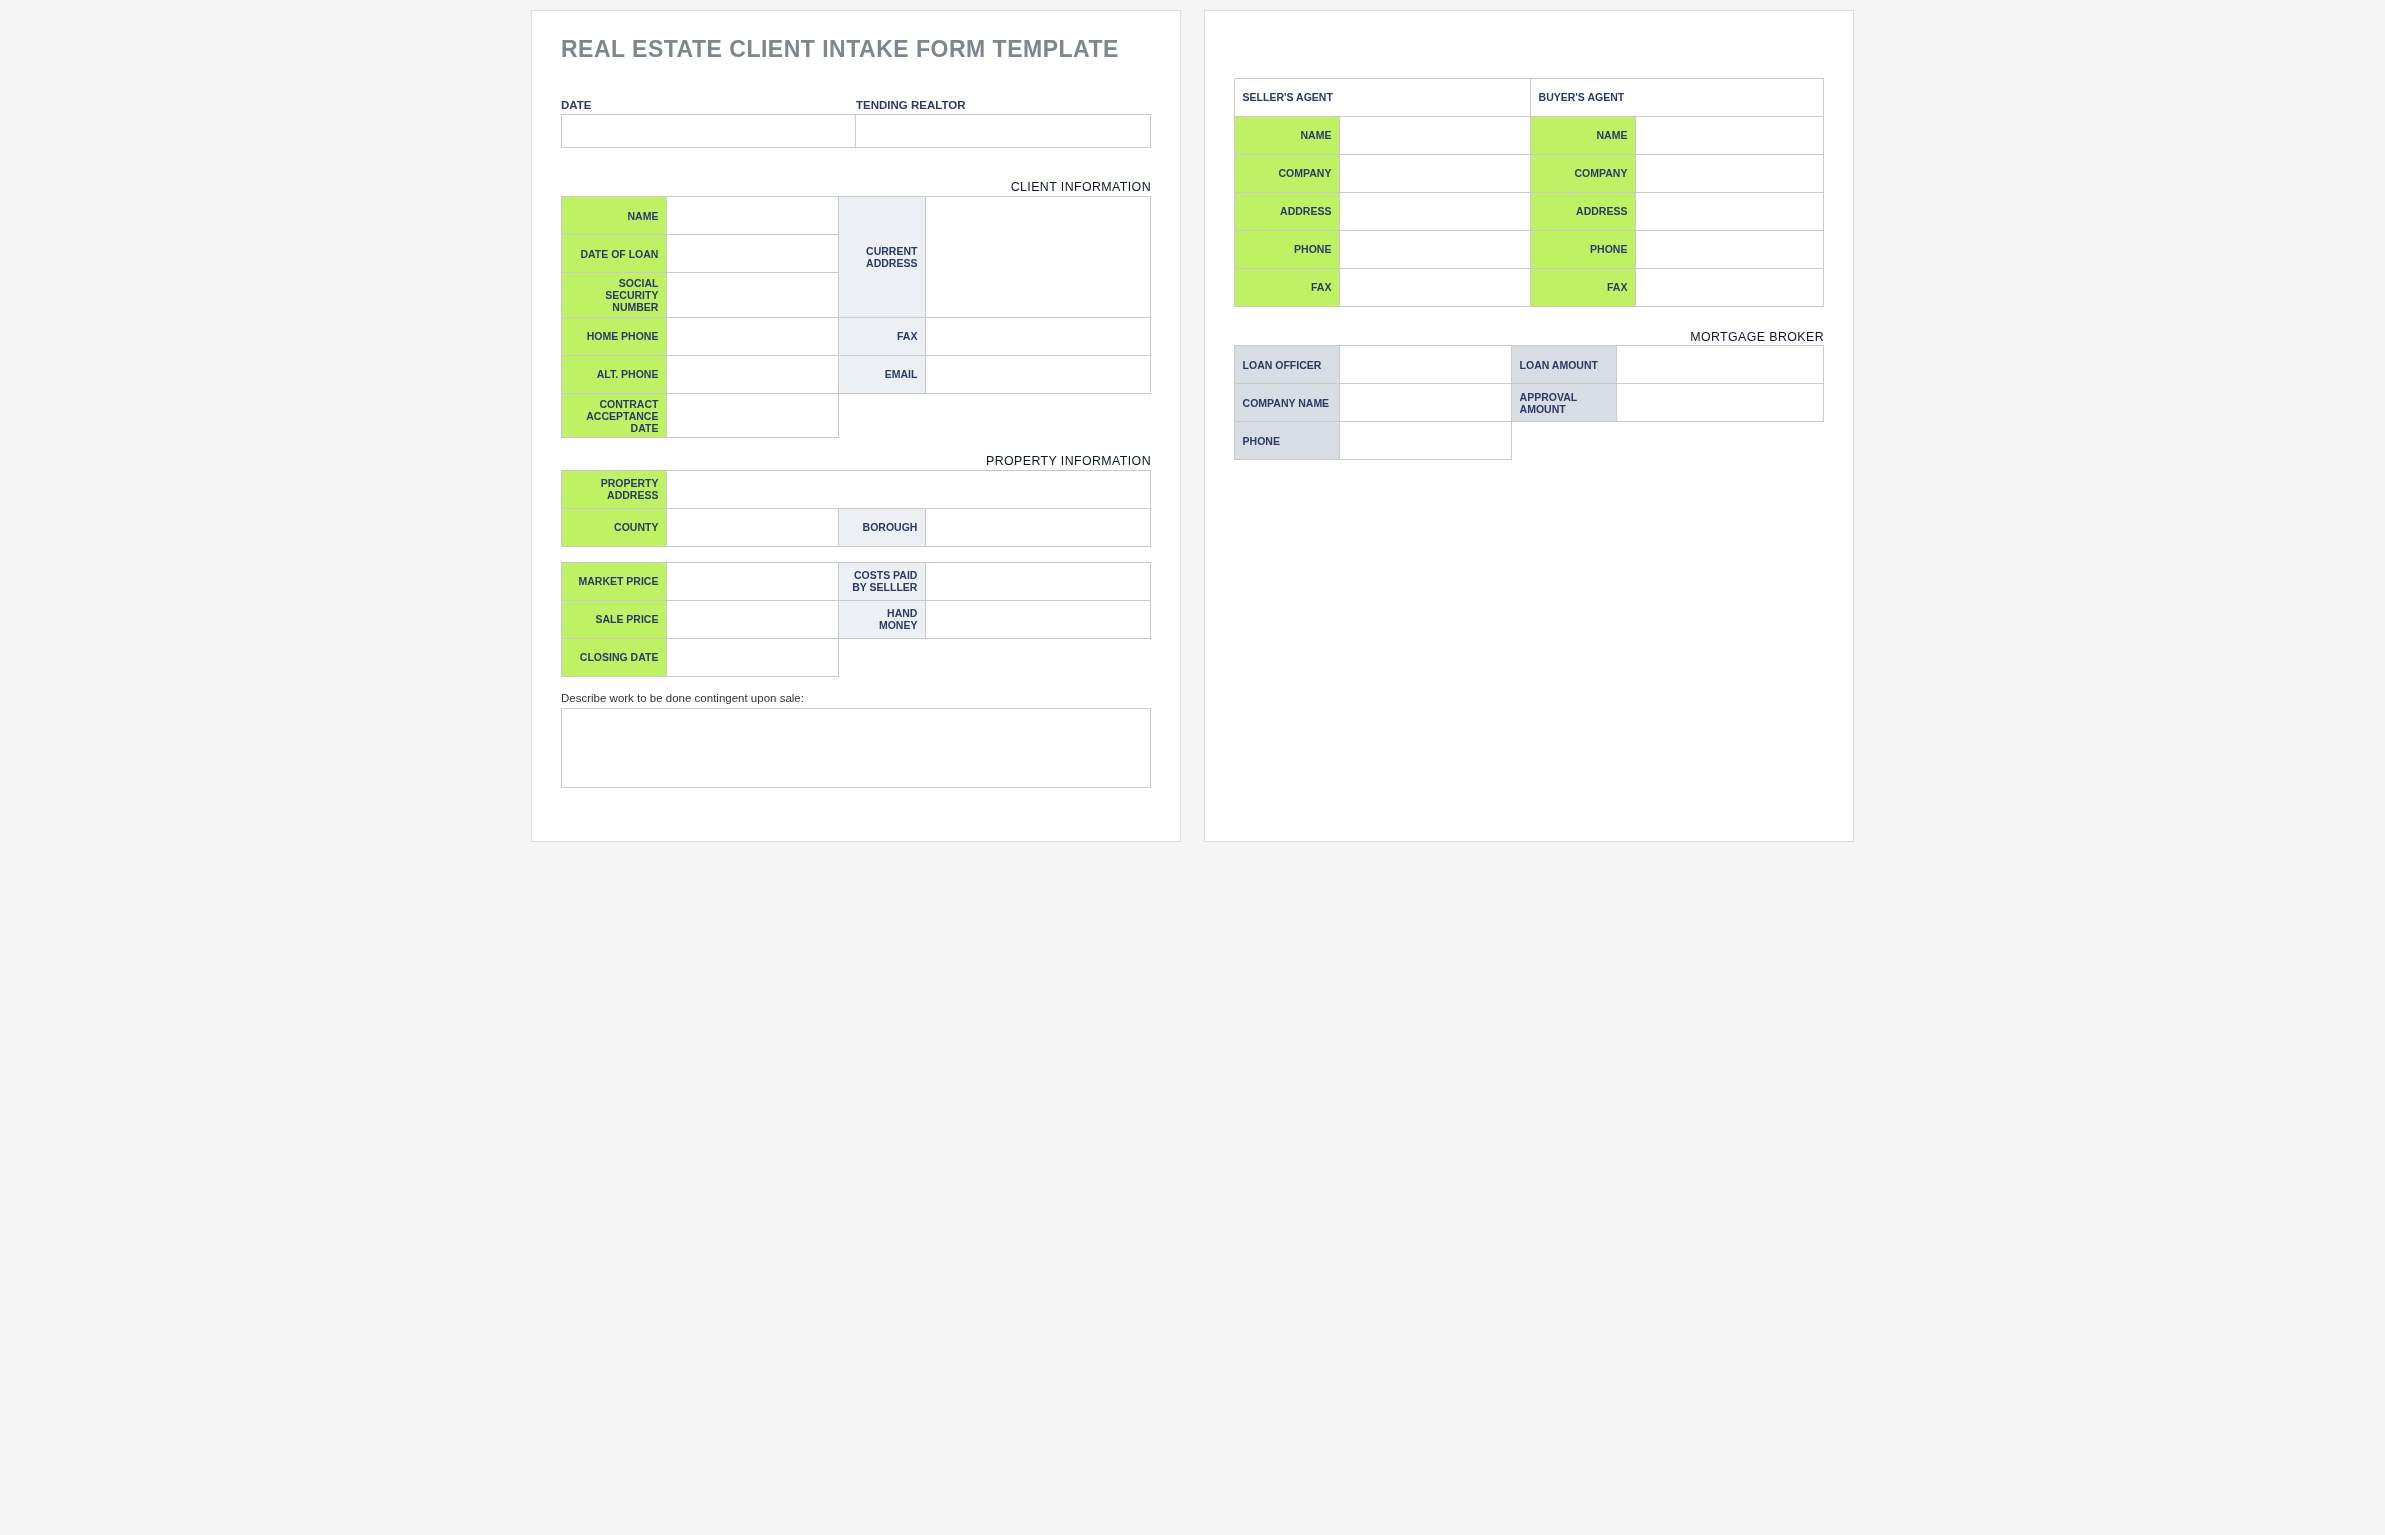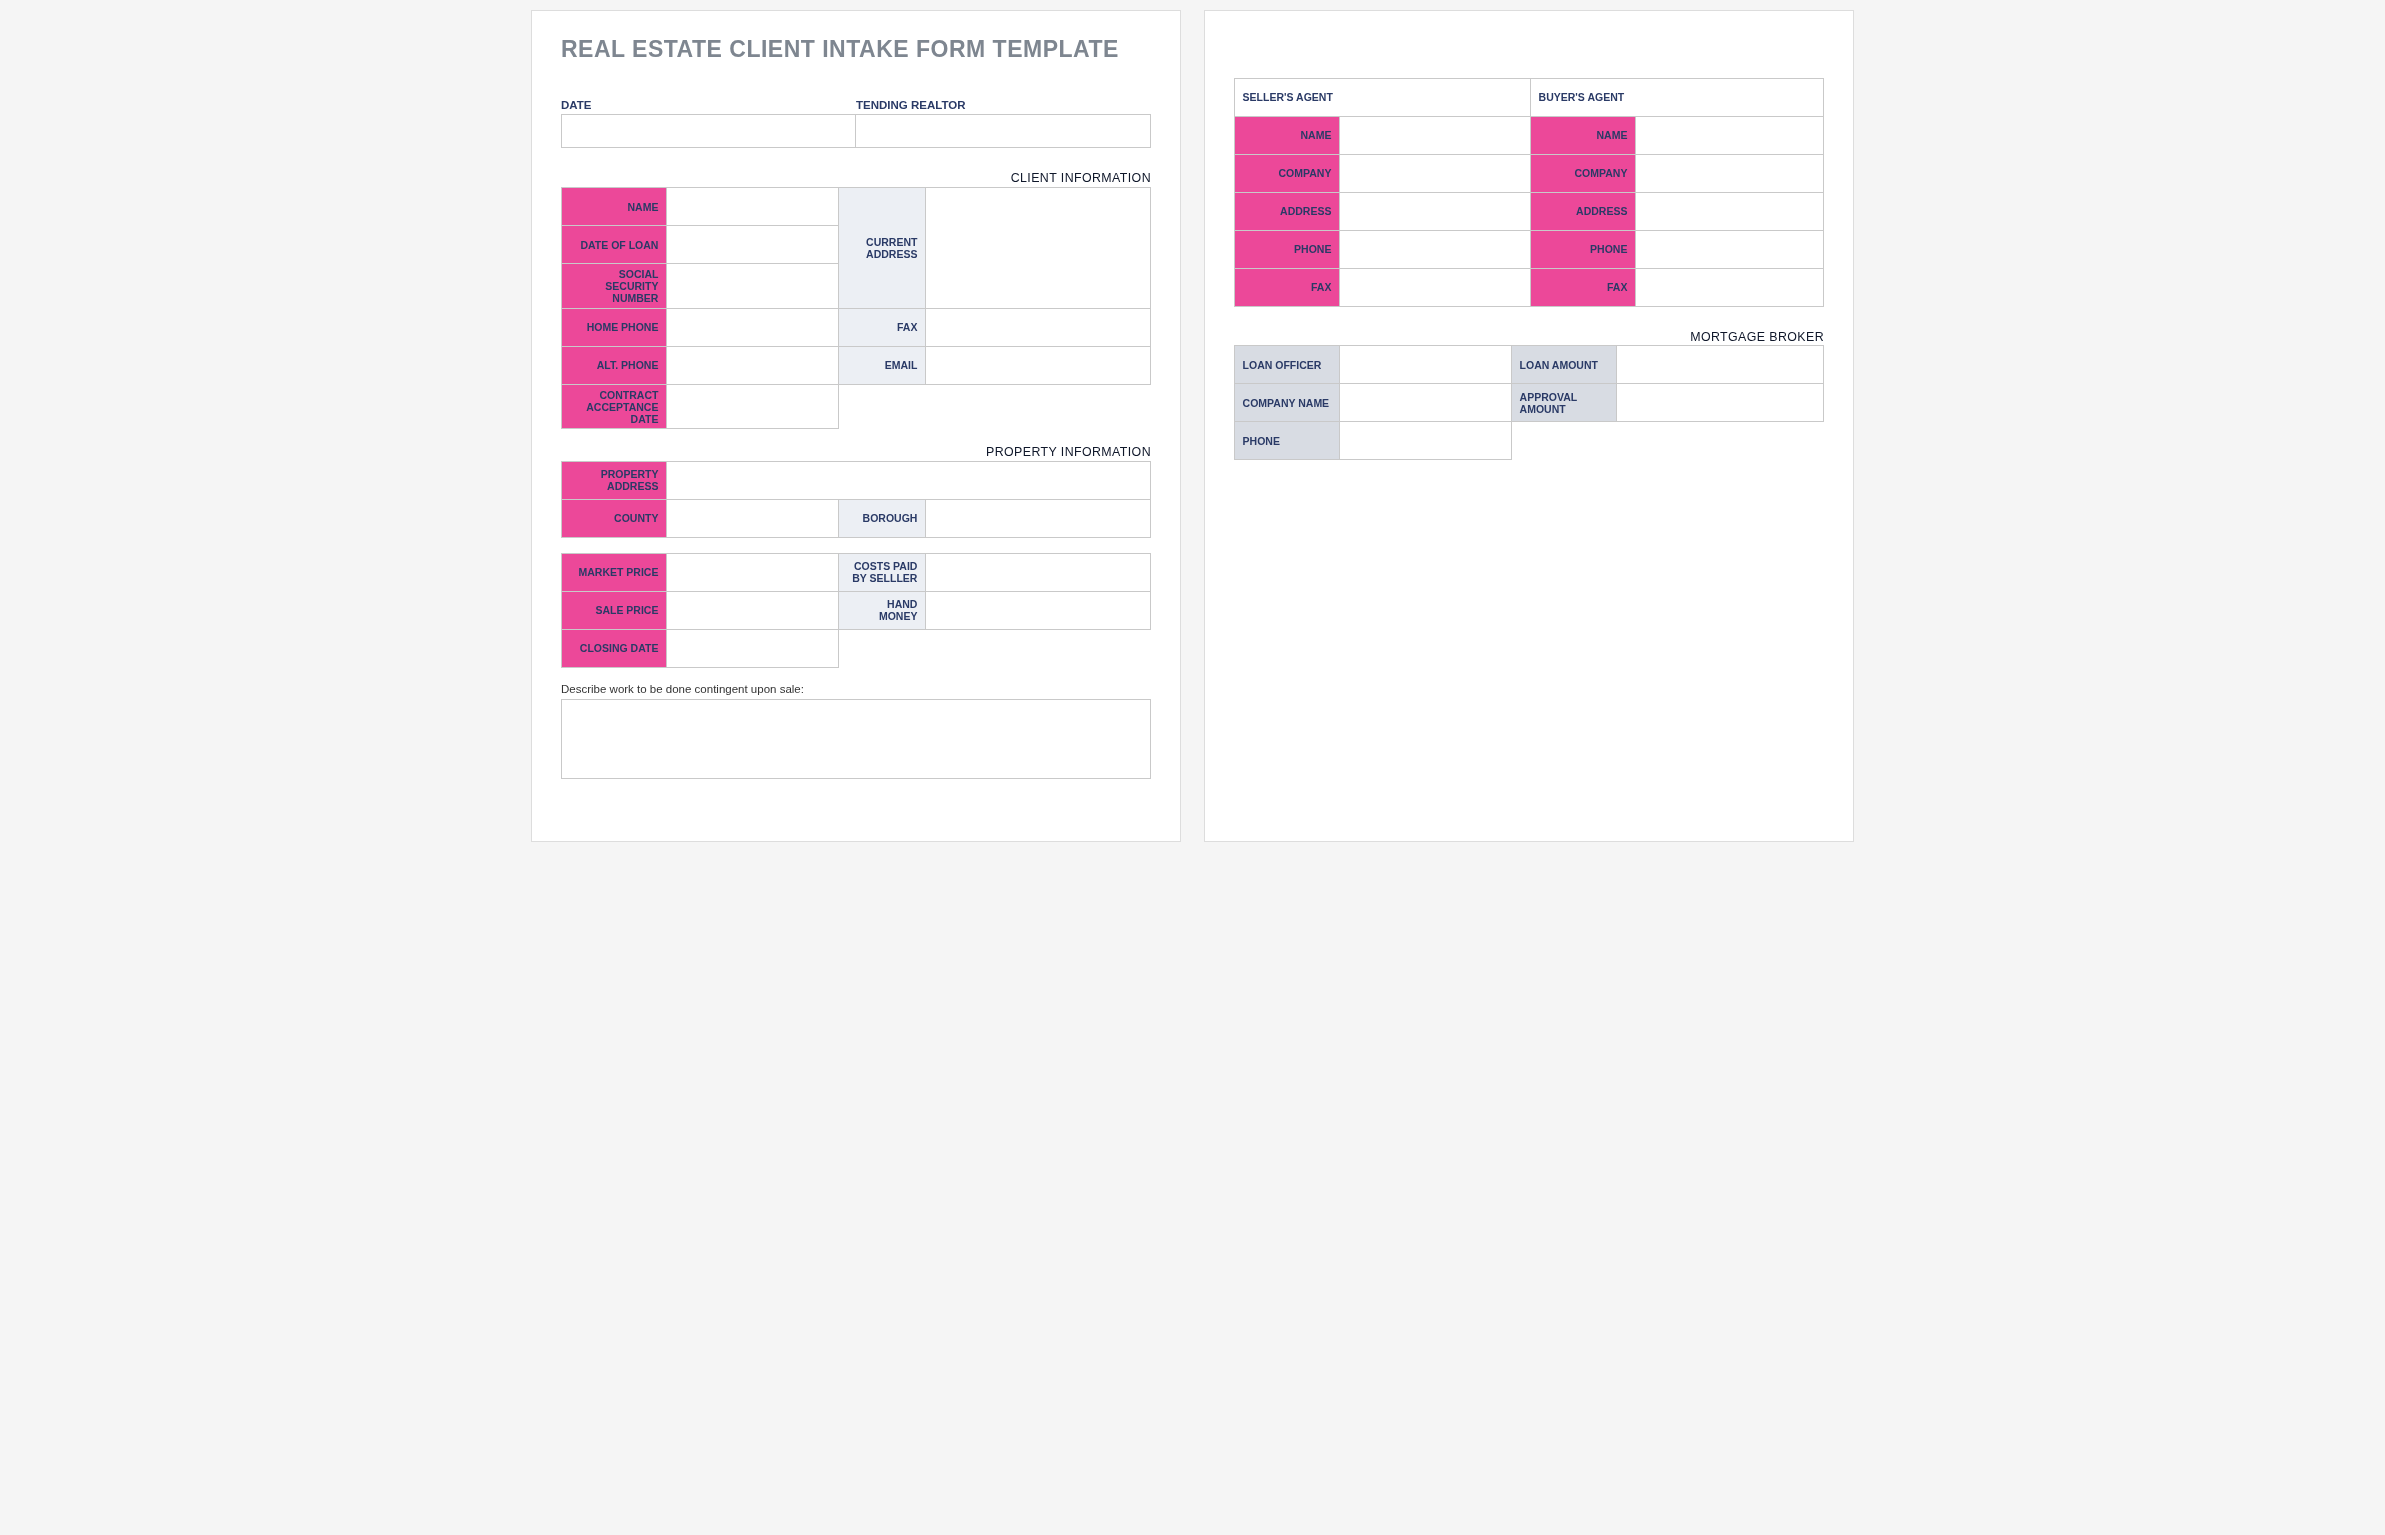--- a/index.html
+++ b/index.html
@@ -44,21 +44,21 @@
   table.form td {
     border: 1px solid #c9c9c9;
     font-size: 10.5px;
     font-weight: 700;
     color: #2a3a66;
     height: 38px;
     padding: 3.8px 7.6px;
     vertical-align: middle;
   }
   td.lbl {
-    background: #ec4899;
+    background: #bef264;
     text-align: right;
     width: 105px;
   }
   td.lbl-mid {
     background: #eceff4;
     text-align: right;
     width: 87px;
   }
   td.lbl-grey {
     background: #d8dce3;
@@ -78,21 +78,21 @@
     font-weight: 400;
     font-size: 12.4px;
     text-transform: uppercase;
     padding: 0 0 1.9px 3.8px;
     height: auto;
     margin-left: 36px;
   }
   .top-date-block {
     display: flex;
     gap: 0;
-    margin-bottom: 23px;
+    margin-bottom: 32px;
   }
   .top-date-block .col {
     flex: 1;
   }
   .top-date-block .lblrow {
     font-size: 11.5px;
     font-weight: 700;
     color: #2a3a66;
     padding-bottom: 3.8px;
     text-transform: uppercase;

